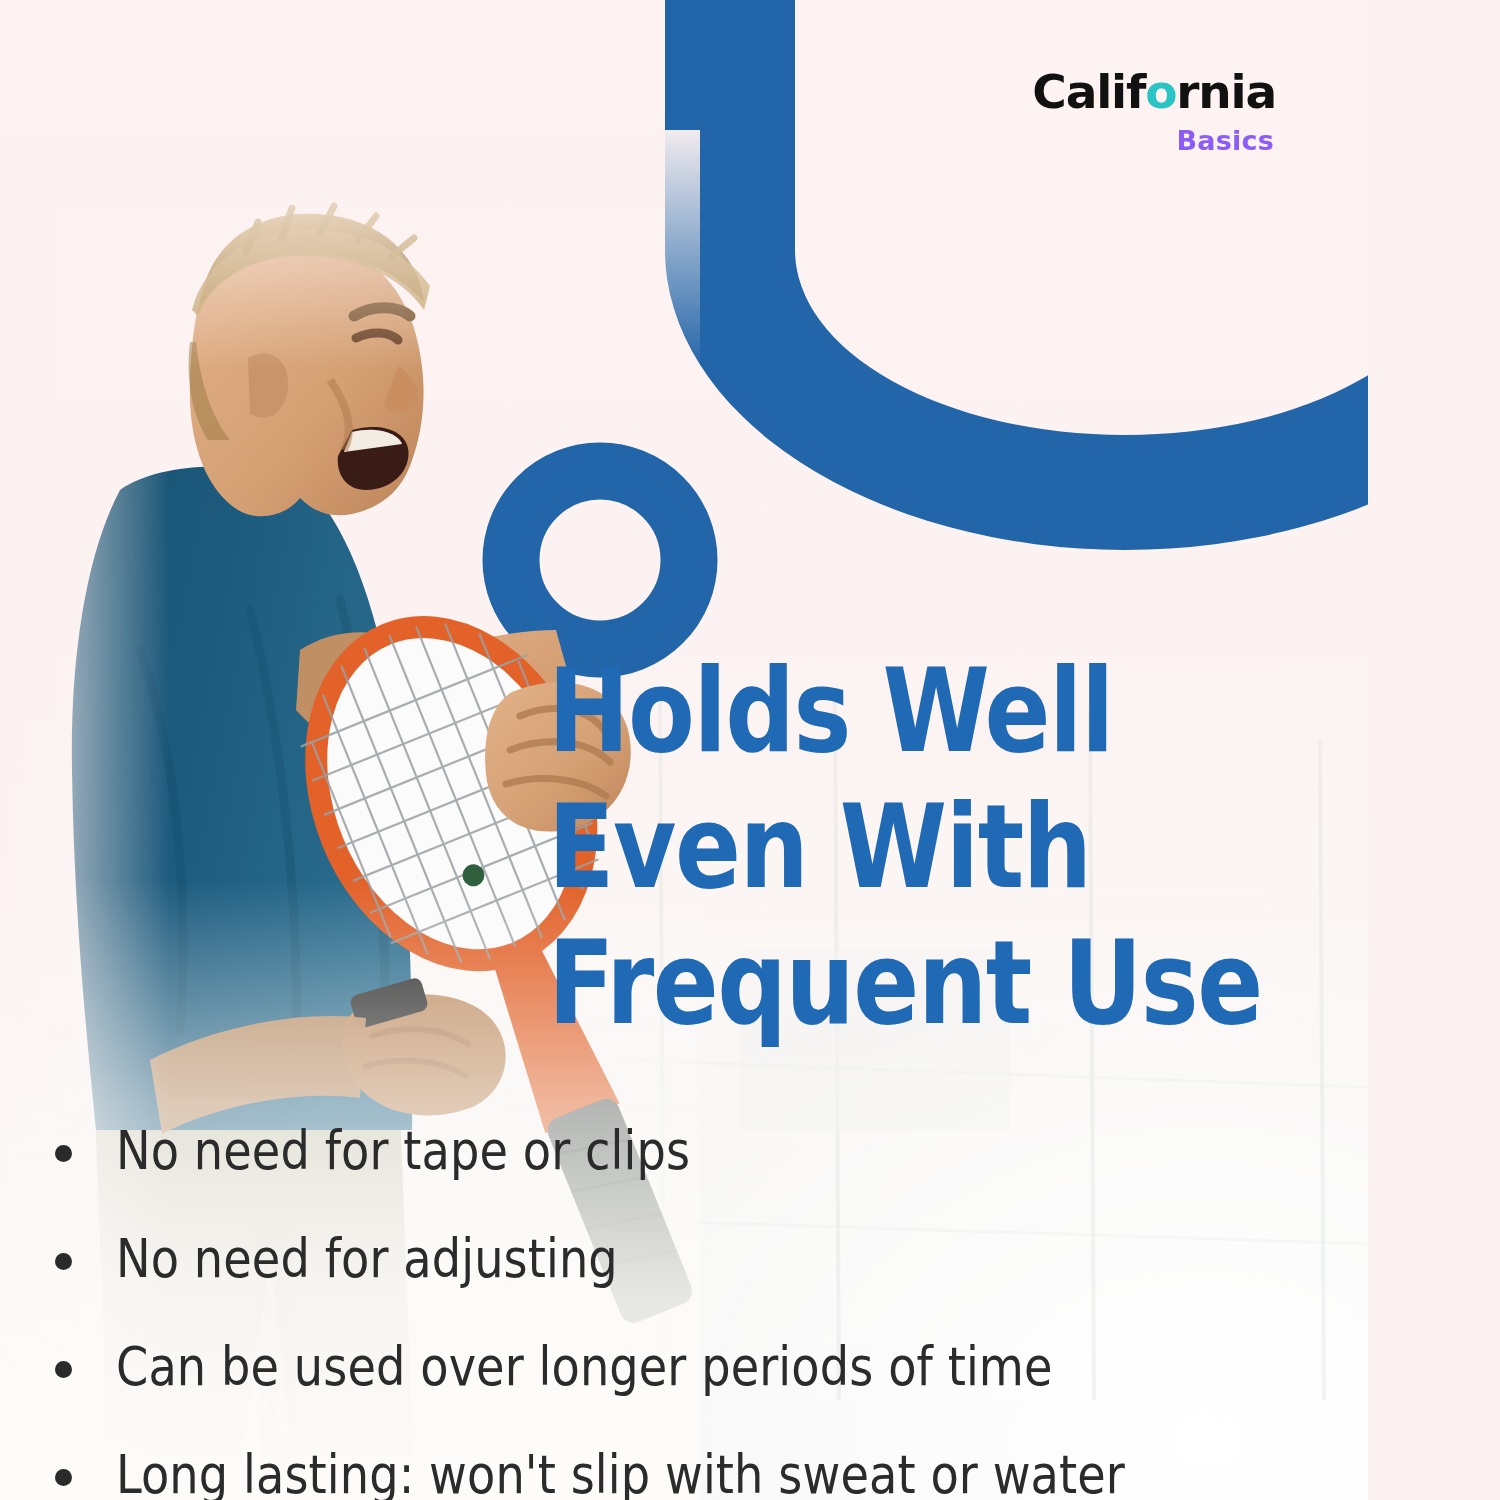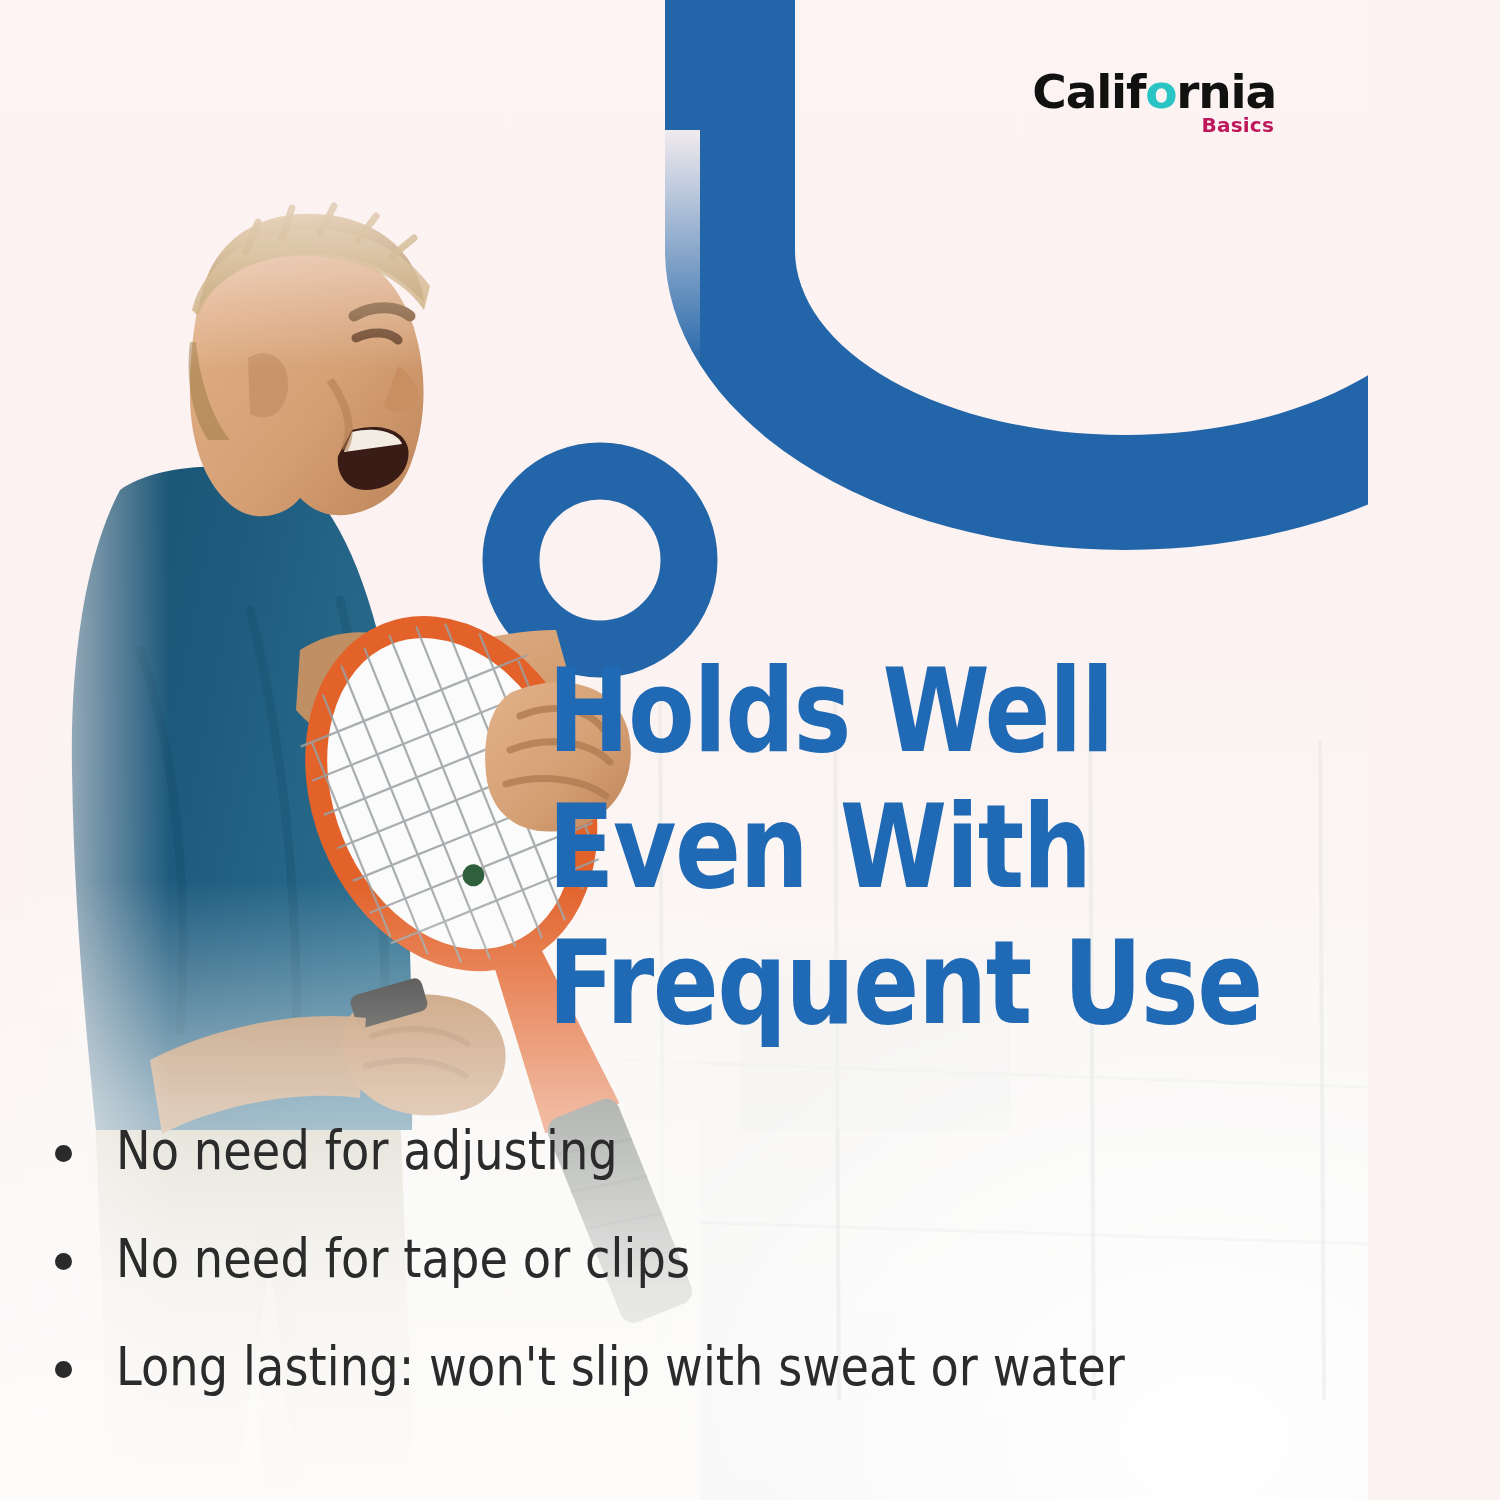--- a/index.html
+++ b/index.html
@@ -70,25 +70,25 @@
     font-size:47px;
     letter-spacing:-1.2px;
     color:#111111;
     line-height:1;
     white-space:nowrap;
   }
   .logo-o { color:#2bc4c4; }
   .logo-sub {
     font-family:"DejaVu Sans", sans-serif;
     font-weight:700;
-    font-size:20px;
+    font-size:27px;
     letter-spacing:.2px;
-    color:#be185d;
+    color:#8b5cf6;
     line-height:1;
-    margin-top:0;
+    margin-top:12px;
     margin-right:2px;
   }
 
   
   .headline {
     position:absolute;
     right:68px; top:655px;
     width:800px;
     text-align:left;
   }
@@ -335,25 +335,29 @@
 
   <div class="headline">
     <div class="headline-line">Holds Well</div>
     <div class="headline-line">Even With</div>
     <div class="headline-line">Frequent Use</div>
   </div>
 
   <div class="bullets">
     <div class="bullet-row">
       <span class="bullet-dot"></span>
+      <span class="bullet-text">No need for tape or clips</span>
+    </div>
+    <div class="bullet-row">
+      <span class="bullet-dot"></span>
       <span class="bullet-text">No need for adjusting</span>
     </div>
     <div class="bullet-row">
       <span class="bullet-dot"></span>
-      <span class="bullet-text">No need for tape or clips</span>
+      <span class="bullet-text">Can be used over longer periods of time</span>
     </div>
     <div class="bullet-row">
       <span class="bullet-dot"></span>
       <span class="bullet-text">Long lasting: won't slip with sweat or water</span>
     </div>
   </div>
 
 </div>
 
 </body></html>

